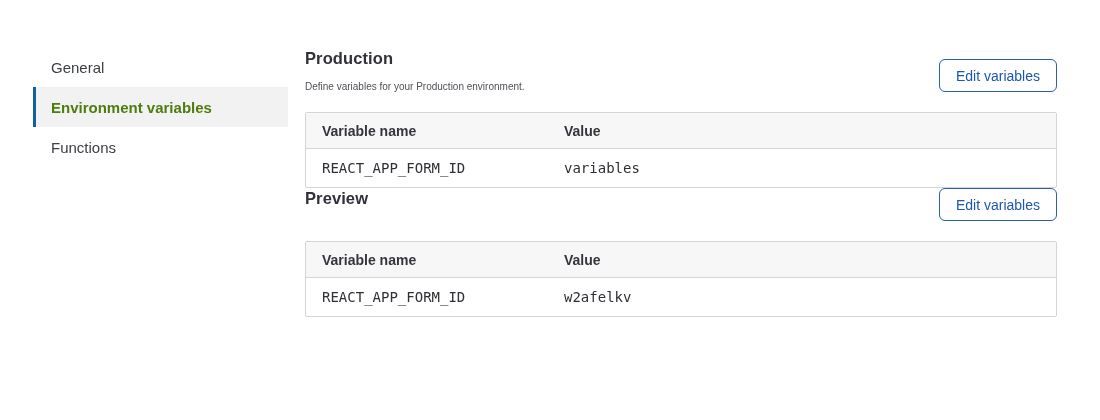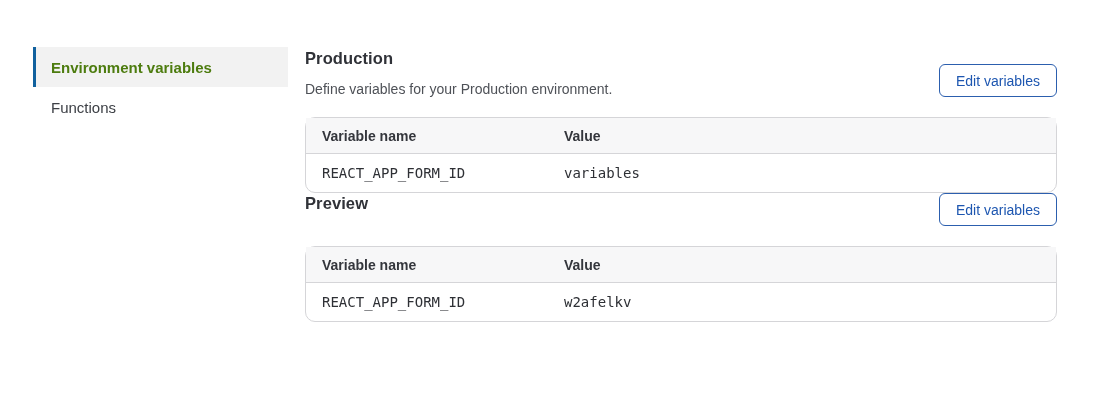--- a/index.html
+++ b/index.html
@@ -37,37 +37,37 @@
   }
 
   
   .main { width: 752px; margin-left: 16px; padding-top: 49px; }
   .section + .section { }
   .sec-head { display: flex; justify-content: space-between; align-items: flex-end; }
   .sec-title {
     margin: 0 0 13px; font-size: 16.5px; font-weight: 700;
     color: #303238; letter-spacing: 0.1px;
   }
-  .sec-desc { margin: 0; font-size: 14px; color: #4e5157; }
+  .sec-desc { margin: 0; font-size: 10px; color: #4e5157; }
   .btn {
     height: 33px; padding: 0 16px;
     background: #fff;
     border: 1px solid var(--button-border);
     border-radius: 6px;
     color: var(--button-blue);
     font-size: 14px; font-family: inherit;
     cursor: pointer; white-space: nowrap;
   }
 
   
   .vars-table {
     width: 100%; margin-top: 20px;
     border-collapse: separate; border-spacing: 0;
     border: 1px solid var(--table-border);
-    border-radius: 10px;
+    border-radius: 2px;
   }
   .vars-table th {
     height: 36px; background: var(--table-header-bg);
     text-align: left; vertical-align: middle;
     padding: 0 0 0 16px;
     font-size: 14px; font-weight: 700; color: #34363c;
     border-bottom: 1px solid var(--table-border);
   }
   .vars-table th.col-name { width: 242px; }
   .vars-table td {
@@ -77,20 +77,23 @@
     font-size: 14px; color: #2e3035;
   }
 </style>
 </head>
 <body>
 
 <div class="layout">
 
   <div class="sidebar">
     <div class="nav">
+      <div class="nav-item">
+        <span>General</span>
+      </div>
       <div class="nav-item selected">
         <span>Environment variables</span>
       </div>
       <div class="nav-item">
         <span>Functions</span>
       </div>
     </div>
   </div>
 
   <div class="main">

